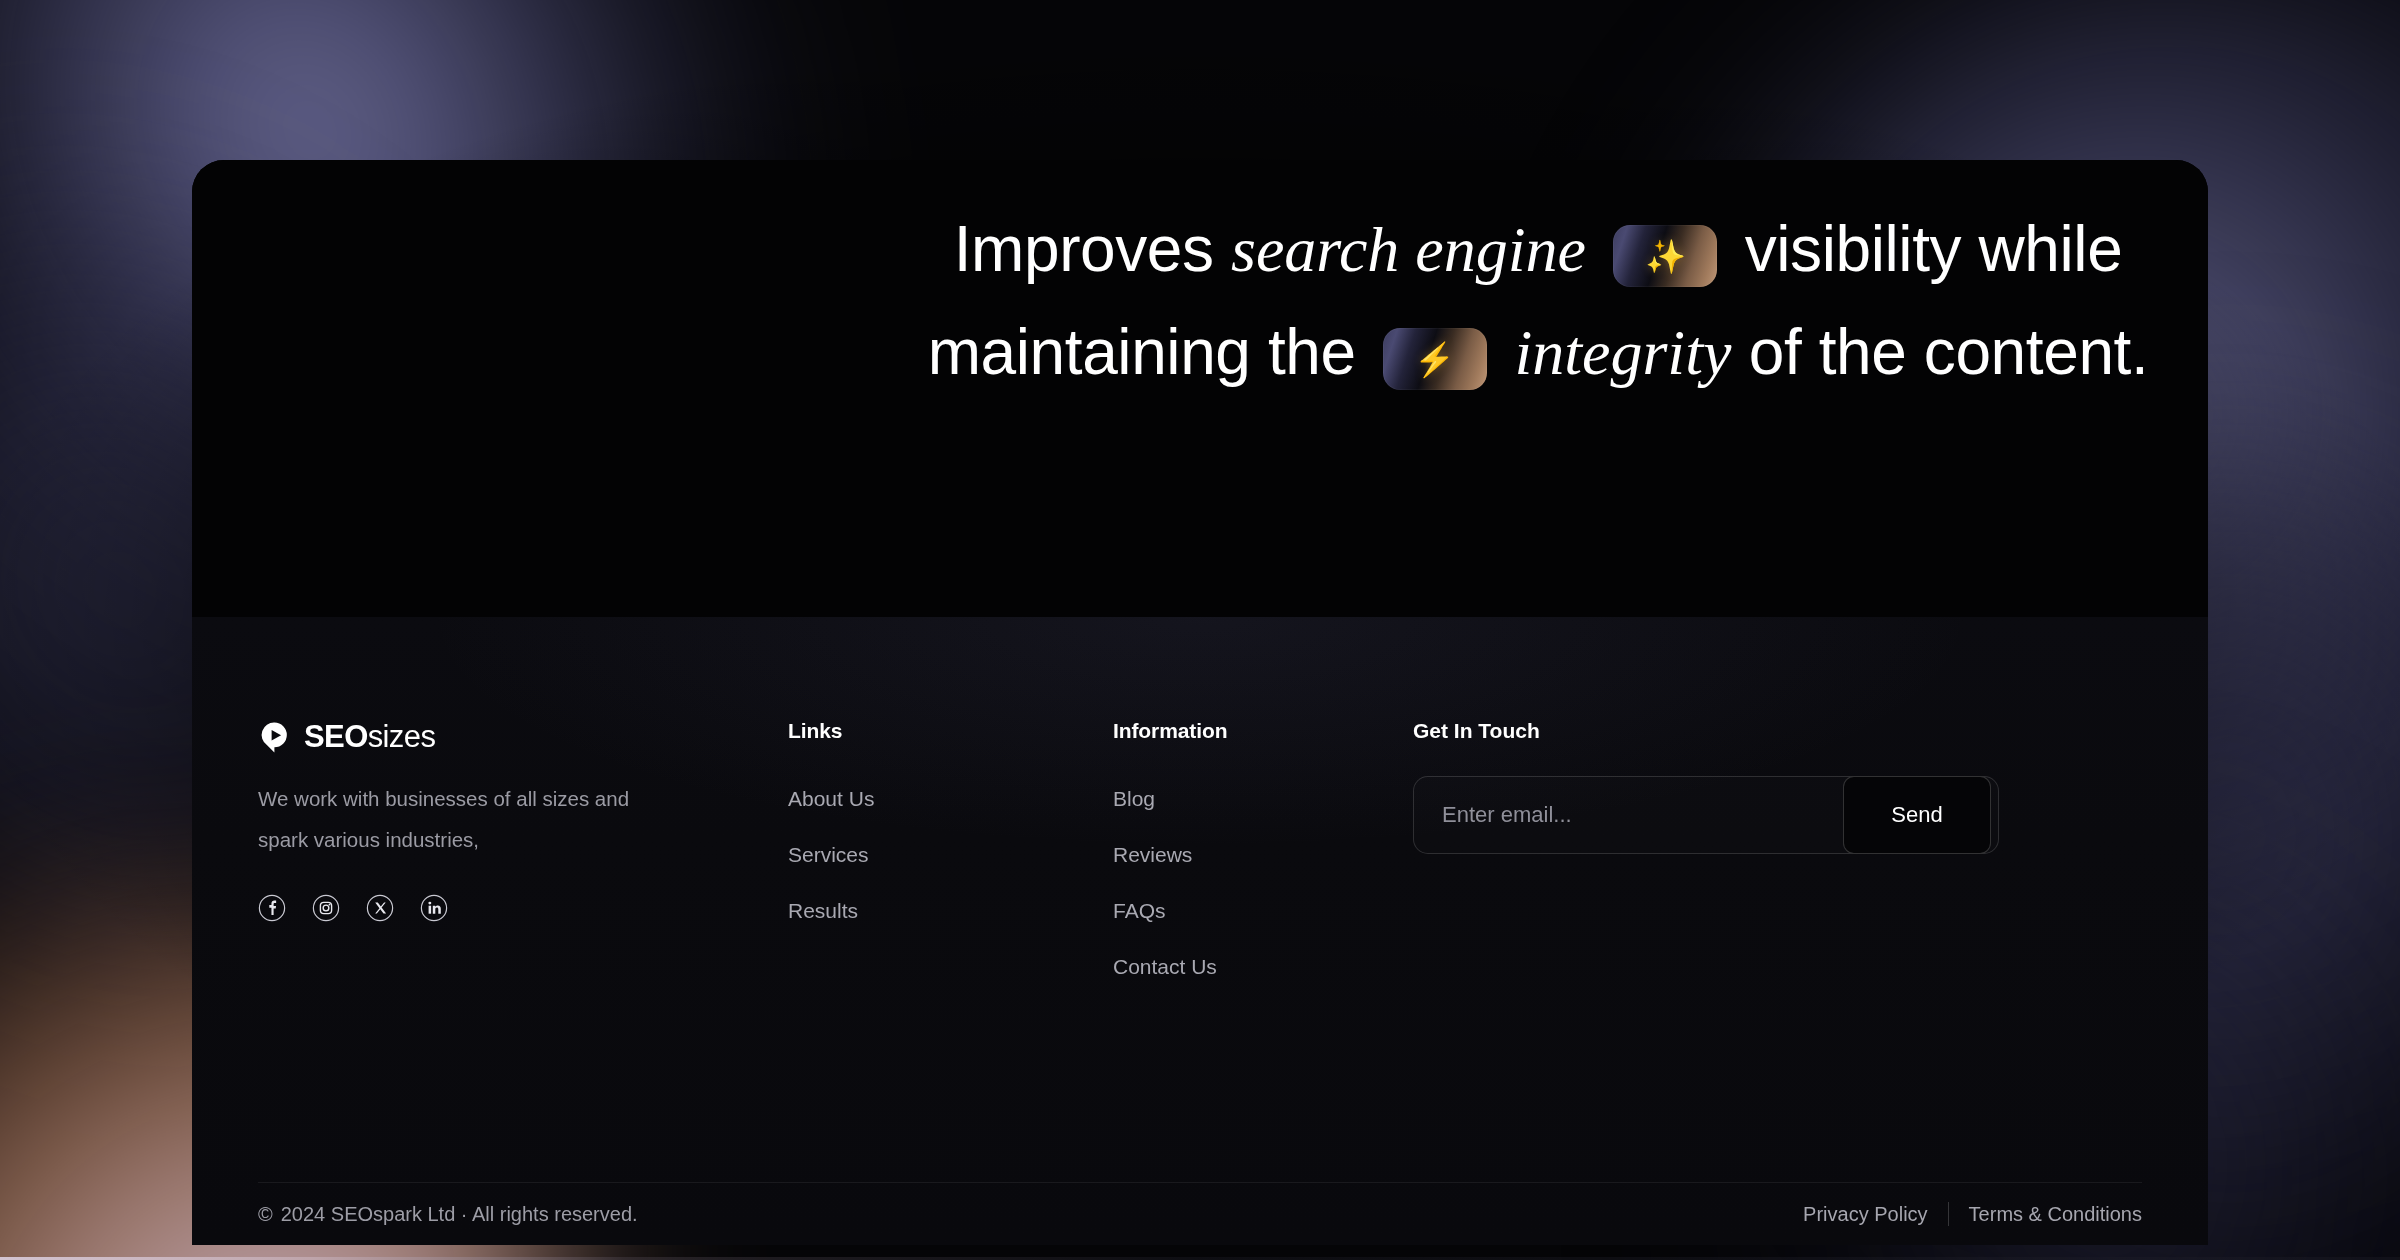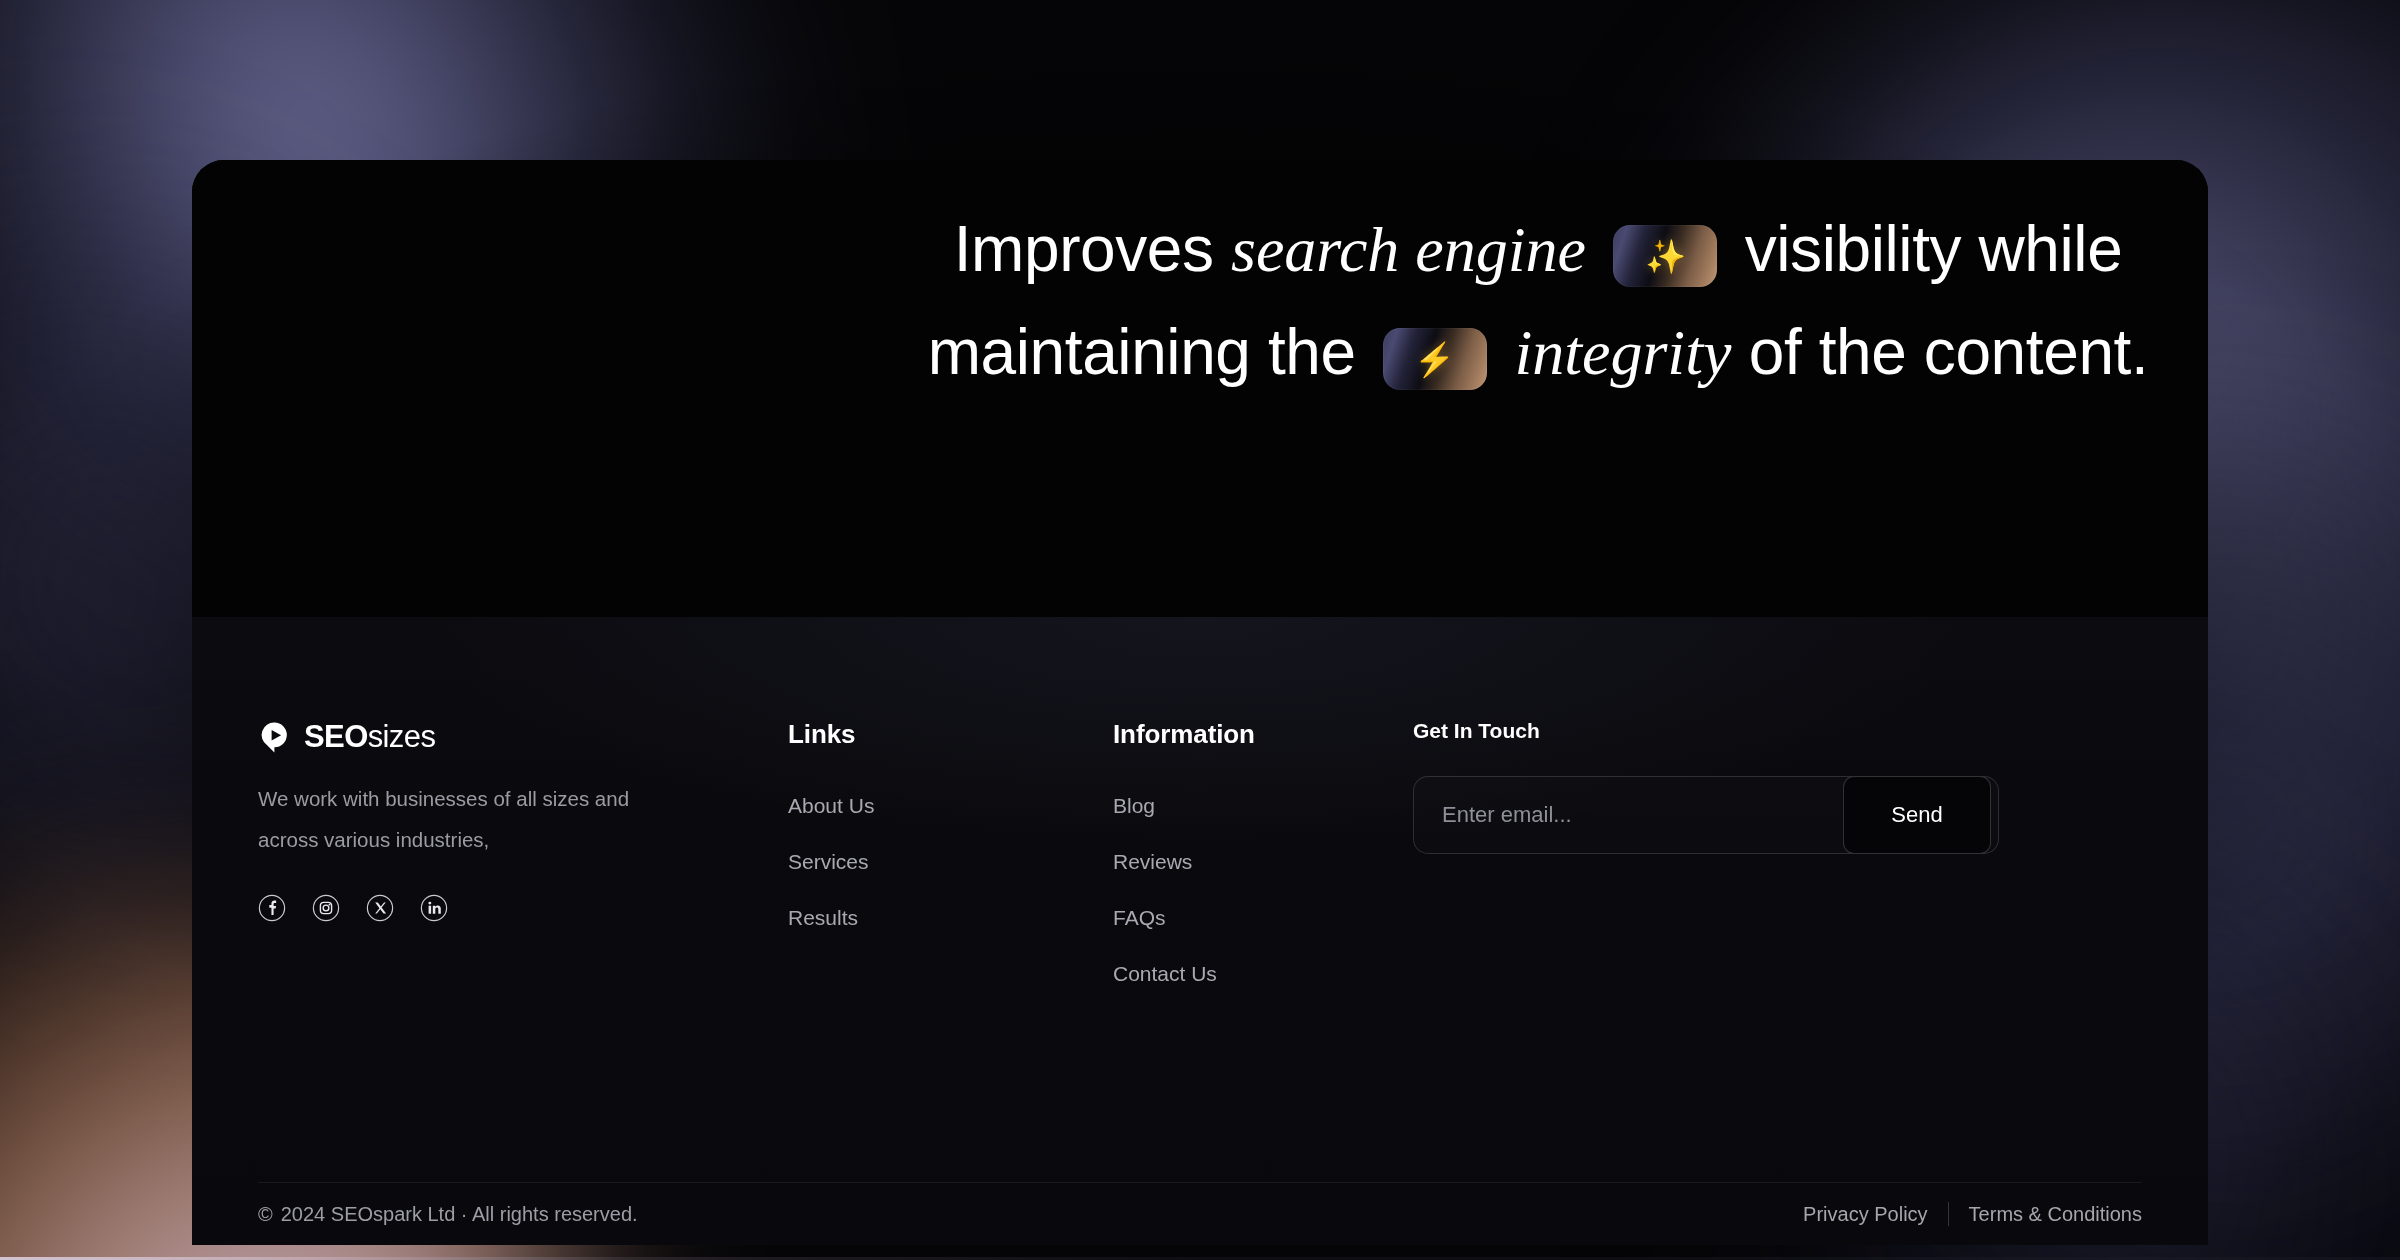--- a/index.html
+++ b/index.html
@@ -177,21 +177,21 @@
     max-width:400px;
   }
   #socials { margin-top:34px; display:flex; gap:26px; }
   .social {
     width:28px; height:28px;
     display:block;
   }
 
   
   .col-title {
-    font-size:26px; font-weight:700; color:#ffffff; letter-spacing:-0.1px;
+    font-size:21px; font-weight:700; color:#ffffff; letter-spacing:-0.1px;
   }
   .col-list { margin-top:44px; display:flex; flex-direction:column; gap:32px; }
   .col-list a {
     font-size:21px; color:#a9a9b2; text-decoration:none; display:block;
   }
 
   
   #touch-title { font-size:21px; font-weight:700; color:#ffffff; }
   #subscribe {
     margin-top:33px;
@@ -288,21 +288,21 @@
 
       <div class="col-brand">
         <div id="brand-row">
           <svg id="brand-mark" viewBox="0 0 32 32">
             <path d="M16 1.5 A12 12 0 1 1 15.9 25.5 L15.9 30.5 L8.6 23.3 A12 12 0 0 1 16 1.5 Z" fill="#ffffff"></path>
             <path d="M13.2 8.8 L22.4 13.8 L13.2 18.8 Z" fill="#0a0a0e"></path>
           </svg>
           <div id="brand-name"><span>SEO</span><span class="thin">sizes</span></div>
         </div>
 
-        <p id="brand-desc">We work with businesses of all sizes and across various industries,</p>
+        <p id="brand-desc">We work with businesses of all sizes and spark various industries,</p>
 
         <div id="socials">
           <a class="social" href="#" aria-label="Facebook">
             <svg viewBox="0 0 28 28" width="28" height="28">
               <circle cx="14" cy="14" r="12.6" fill="none" stroke="#c9c9d2" stroke-width="1.2"></circle>
               <path d="M15.6 14.6h2.1l.35-2.7h-2.45v-1.7c0-.78.22-1.31 1.34-1.31h1.2V6.47c-.21-.03-.92-.09-1.76-.09-1.74 0-2.93 1.06-2.93 3.02v1.69H11.3v2.7h2.15v7.1h2.15z" fill="#e9e9ef"></path>
             </svg>
           </a>
           <a class="social" href="#" aria-label="Instagram">
             <svg viewBox="0 0 28 28" width="28" height="28">

